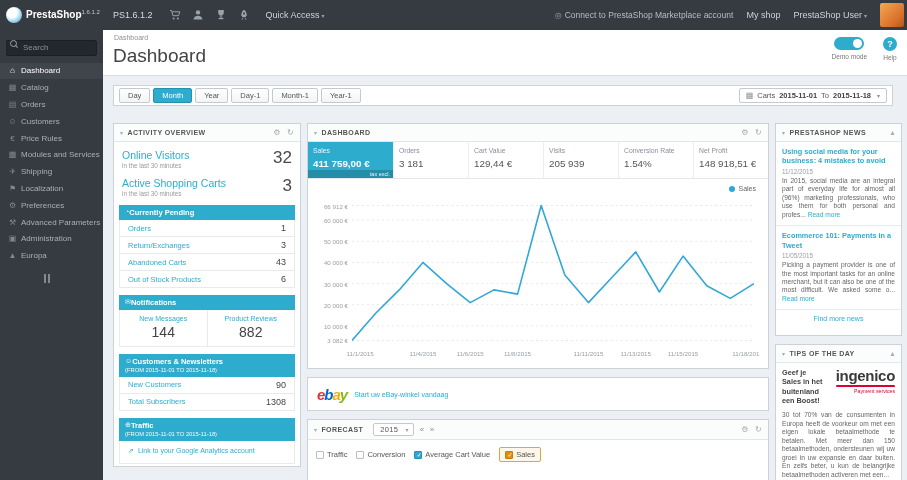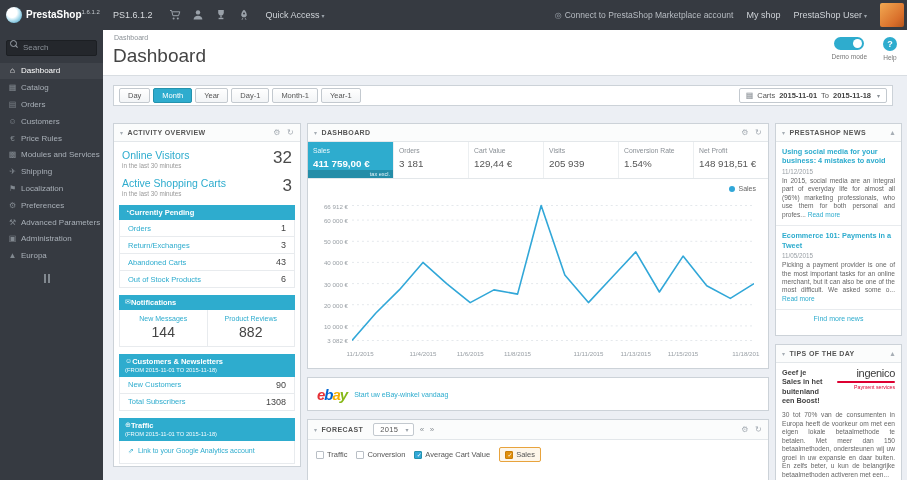--- a/index.html
+++ b/index.html
@@ -128,21 +128,21 @@
   .news-title{color:#2eacce;font-size:7.3px;font-weight:bold;line-height:1.3;cursor:pointer}
   .news-date{color:#9aa0a6;font-size:6.3px;margin:2px 0 2px}
   .news-body{color:#666;font-size:6.6px;line-height:1.28;text-align:justify}
   .read-more{color:#2eacce;font-size:6.6px;cursor:pointer}
   .find-more{text-align:center;color:#2eacce;font-size:7px;padding:5px;cursor:pointer}
   .panel-tips{height:140px;overflow:hidden}
   .tips-body{padding:5px 6px}
   .tips-top{display:flex;justify-content:space-between;gap:13px}
   .tips-headline{font-size:7.3px;font-weight:bold;color:#444;line-height:1.3;flex:1}
   .ingenico{text-align:right;flex:0 0 58px}
-  .ing-name{font-size:11px;font-weight:normal;color:#3a3a3a;letter-spacing:-.3px;line-height:1}
+  .ing-name{font-size:15px;font-weight:bold;color:#3a3a3a;letter-spacing:-.3px;line-height:1}
   .ing-swoosh{height:2px;background:#dd0031;border-radius:1px;margin:2px 0 1px}
   .ing-tag{font-size:5.2px;color:#dd0031}
   .tips-text{font-size:6.6px;color:#666;line-height:1.3;margin-top:5px;text-align:justify}
 </style>
 </head>
 <body>
 
 <div class="topbar">
   <div class="tb-logo">
     <span class="logo-mark"></span>

